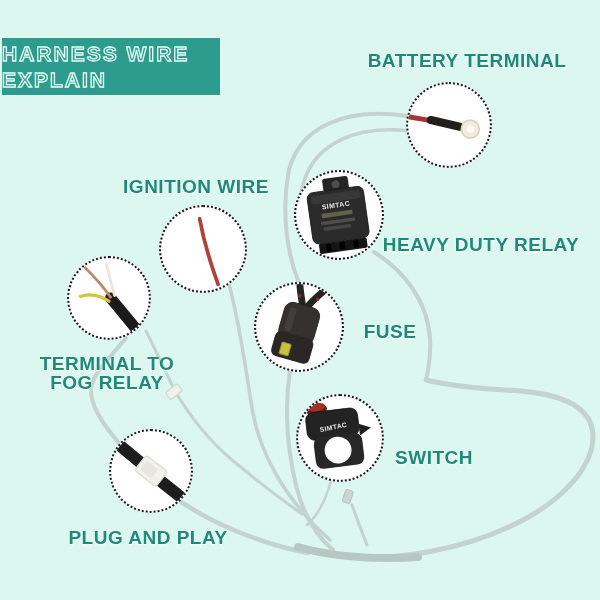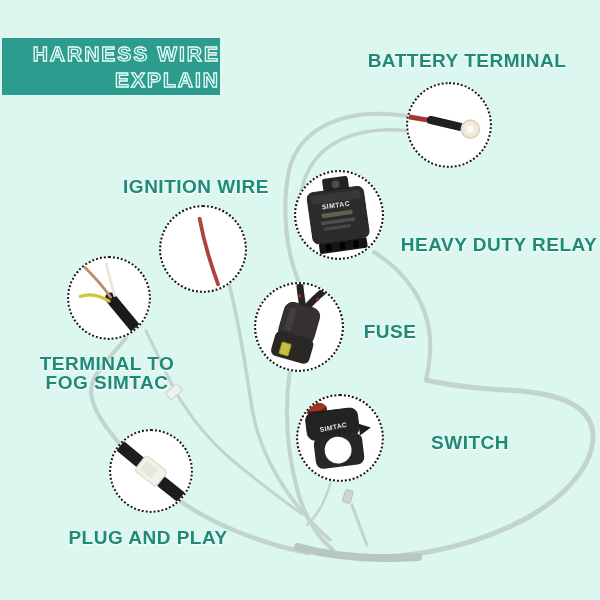--- a/index.html
+++ b/index.html
@@ -8,39 +8,39 @@
     position:relative;width:600px;height:600px;overflow:hidden;
     background:var(--background,#dcf6f0);
   }
   svg{display:block;}
   .wires-layer{position:absolute;left:0;top:0;z-index:1;}
   .wire{fill:none;stroke:var(--wire,#c3d3cd);stroke-linecap:round;}
   .wire-thick{fill:none;stroke:var(--wire-dark,#b7c8c2);stroke-linecap:round;}
   .badge{
     position:absolute;left:2px;top:38px;width:218px;height:57px;z-index:6;
     background:var(--badge,#2d9c8e);
-    display:flex;flex-direction:column;align-items:flex-end;justify-content:center;
+    display:flex;flex-direction:column;align-items:flex-start;justify-content:center;
   }
   .badge .line{
     font-size:21px;font-weight:bold;letter-spacing:2px;line-height:26px;
     color:var(--badge,#2d9c8e);
     -webkit-text-stroke:1.3px #e4fdf6;
     text-transform:uppercase;white-space:nowrap;
   }
   .label{
     position:absolute;z-index:5;transform:translateX(-50%);
     color:var(--label-text,#1f8a78);font-size:19px;font-weight:bold;letter-spacing:.5px;
     white-space:nowrap;text-align:center;line-height:19px;
     text-shadow:0 1px 0 rgba(255,255,255,.9),0 2px 3px rgba(255,255,255,.55);
   }
   .label-battery{left:467px;top:51px;}
   .label-ignition{left:196px;top:177px;}
-  .label-relay{left:499px;top:235px;}
+  .label-relay{left:481px;top:235px;}
   .label-fuse{left:382px;top:322px;margin-left:8px;}
-  .label-switch{left:434px;top:433px;margin-left:36px;}
+  .label-switch{left:434px;top:448px;}
   .label-fog{left:107px;top:354px;}
   .label-plug{left:148px;top:528px;}
   .callout{
     position:absolute;z-index:3;border-radius:50%;box-sizing:border-box;
     background:var(--circle-fill,#ffffff);
     border:2.5px dotted var(--circle-border,#1a1a1a);
     overflow:hidden;
   }
   .co-battery{left:406px;top:82px;width:86px;height:86px;}
   .co-ignition{left:159px;top:205px;width:88px;height:88px;}
@@ -79,21 +79,21 @@
     <div class="line">EXPLAIN</div>
   </div>
 
   <div class="label label-ignition">IGNITION WIRE</div>
   <div class="label label-battery">BATTERY TERMINAL</div>
   <div class="label label-relay">HEAVY DUTY RELAY</div>
   <div class="label label-fuse">FUSE</div>
   <div class="label label-switch">SWITCH</div>
   <div class="label label-fog">
     <span>TERMINAL TO</span><br>
-    <span>FOG SIMTAC</span>
+    <span>FOG RELAY</span>
   </div>
   <div class="label label-plug">PLUG AND PLAY</div>
 
   <div class="callout co-battery">
     <svg viewBox="0 0 100 100">
       <path d="M 0 40 L 30 45" stroke="#a23831" stroke-width="6" fill="none"></path>
       <path d="M 28 44 L 63 52" stroke="#211f1d" stroke-width="10" stroke-linecap="round" fill="none"></path>
       <circle cx="76" cy="55" r="11" fill="#f1ebdc" stroke="#d8d1bd" stroke-width="2"></circle>
       <circle cx="76" cy="55" r="4.5" fill="#fbfbf8"></circle>
     </svg>

